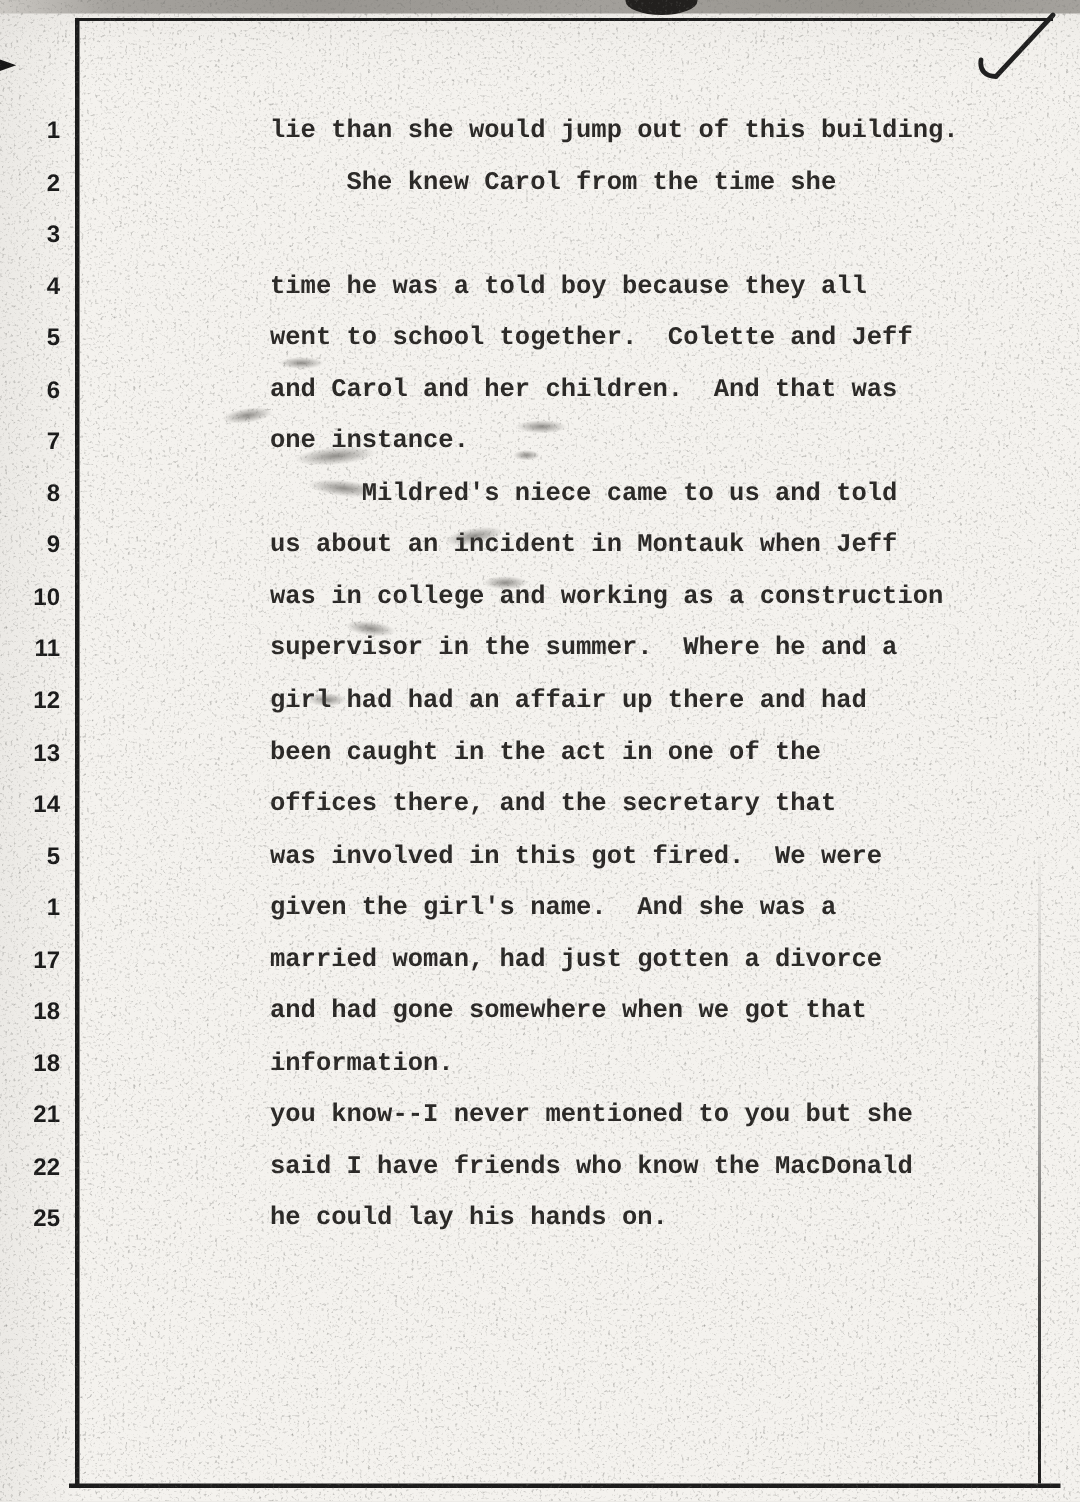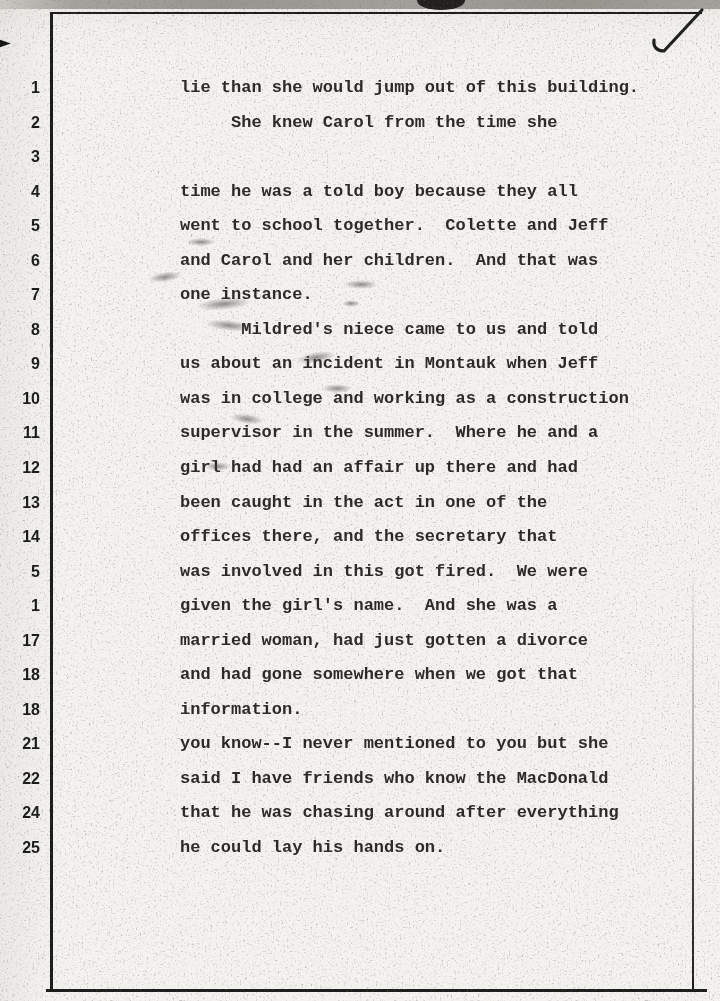--- a/index.html
+++ b/index.html
@@ -171,24 +171,20 @@
     <div class="num">21</div>
     <div class="txt">you know--I never mentioned to you but she</div>
   </div>
 
   <div class="row">
     <div class="num">22</div>
     <div class="txt">said I have friends who know the MacDonald</div>
   </div>
 
 
-  <div class="row">
-    <div class="num">24</div>
-    <div class="txt">that he was chasing around after everything</div>
-  </div>
 
   <div class="row">
     <div class="num">25</div>
     <div class="txt">he could lay his hands on.</div>
   </div>
 </div>
 
   <div class="smudge" style="left:148px;top:272px;width:34px;height:10px;transform:rotate(-8deg);"></div>
   <div class="smudge" style="left:186px;top:238px;width:30px;height:8px;"></div>
   <div class="smudge" style="left:196px;top:298px;width:55px;height:12px;transform:rotate(-5deg);"></div>

